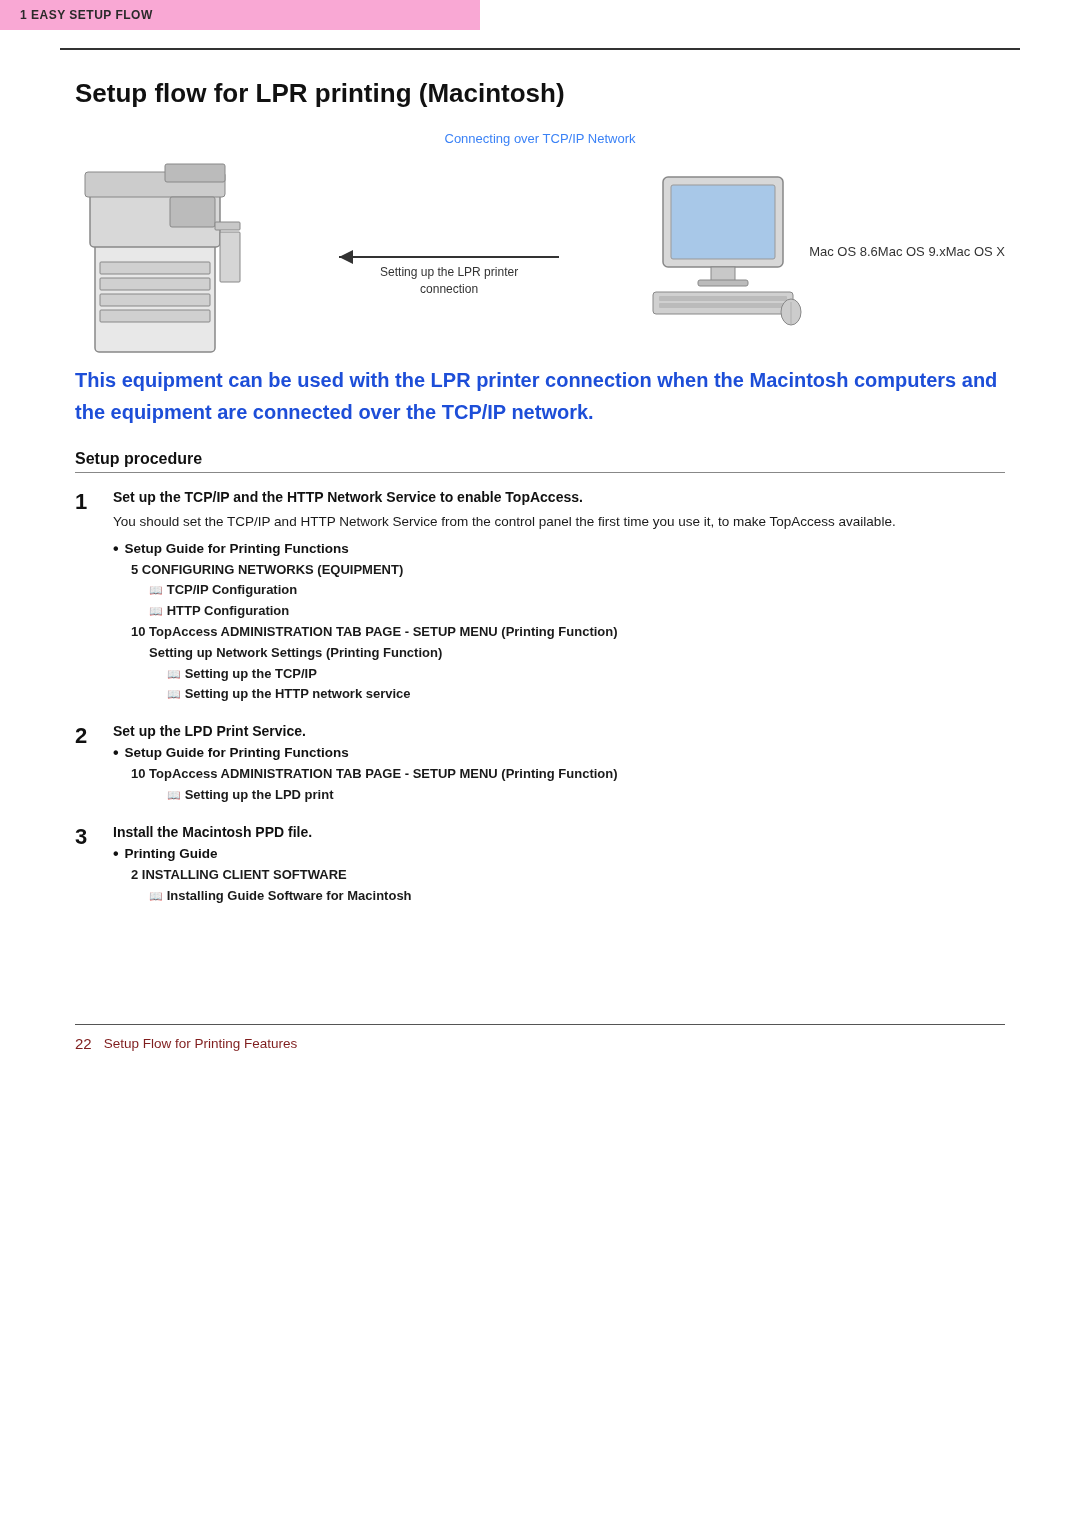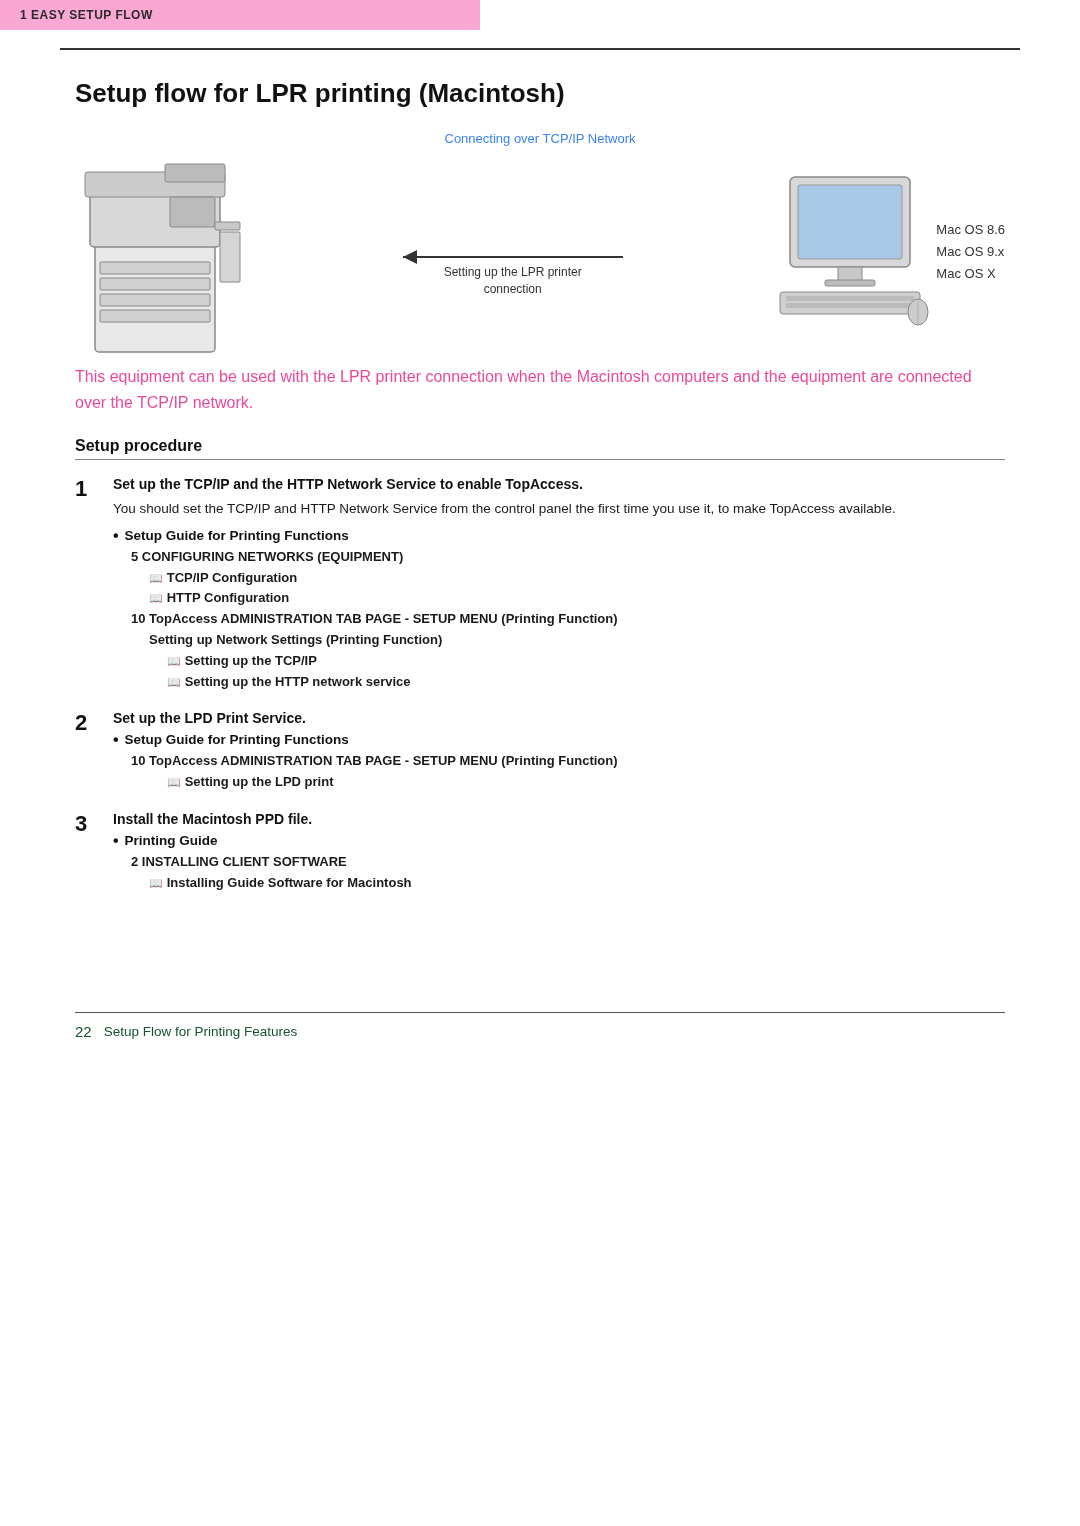--- a/index.html
+++ b/index.html
@@ -108,34 +108,35 @@
       line-height: 1.4;
     }
 
     .computer-device {
       width: 160px;
       height: 160px;
     }
 
     .mac-os-labels {
       display: flex;
-      flex-direction: column;
+      flex-direction: row;
       font-size: 13px;
       color: #333;
       margin-left: 6px;
       justify-content: space-between;
       line-height: 1.7;
     }
 
     
     .description-para {
-      font-size: 16px;
+      font-size: 20px;
       line-height: 1.6;
       margin-bottom: 22px;
-      color: #ec4899;
+      color: #1d4ed8;
+      font-weight: bold;
     }
 
     
     .section-heading {
       font-size: 16px;
       font-weight: bold;
       border-bottom: 1px solid #888;
       padding-bottom: 4px;
       margin-bottom: 16px;
       color: #111;
@@ -225,21 +226,21 @@
       border: none;
       border-top: 1px solid #555;
       margin: 40px 75px 0 75px;
     }
 
     .footer-content {
       display: flex;
       align-items: center;
       padding: 10px 75px;
       font-size: 13.5px;
-      color: #14532d;
+      color: #7f1d1d;
     }
 
     .footer-page-num {
       font-size: 15px;
       font-weight: normal;
       margin-right: 12px;
     }
 
     .footer-text {
       font-size: 13.5px;

